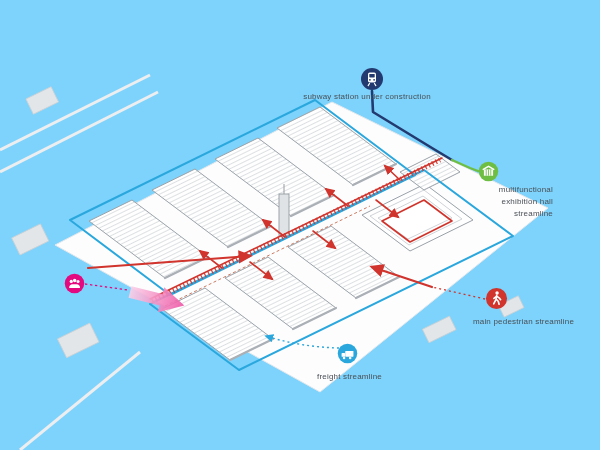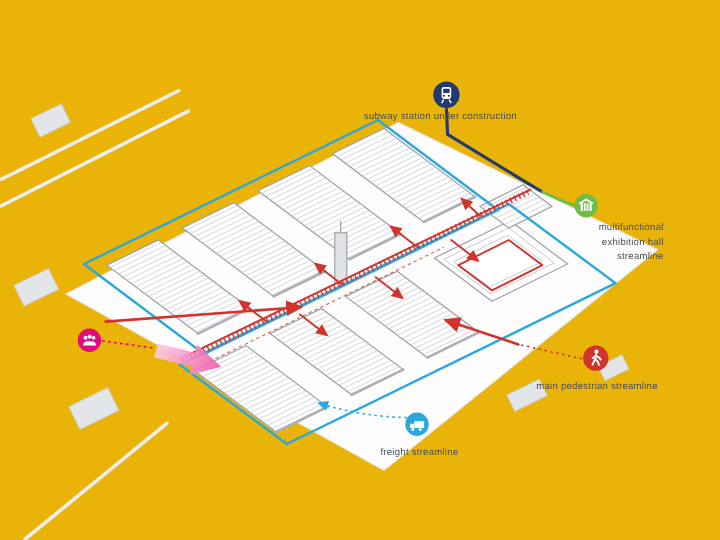--- a/index.html
+++ b/index.html
@@ -1,21 +1,21 @@
 <!DOCTYPE html>
 <html style="--c-navy: #233a70; --c-green: #6fbe44; --c-magenta: #e5097f; --c-red: #d0342c; --c-blue: #2aa7dd; --c-bldg: #99a1a8; --c-bldgfill: #ffffff; --c-text: #4a4f55;"><head>
 <meta charset="utf-8">
 <style>
   :root{
     --c-navy:#233a70; --c-green:#6fbe44; --c-magenta:#e5097f;
     --c-red:#d0342c; --c-blue:#2aa7dd; --c-bldg:#99a1a8;
     --c-bldgfill:#ffffff; --c-text:#4a4f55;
   }
   html,body{margin:0;padding:0;background:#fff;}
-  #stage{position:relative;width:600px;height:450px;background:#eab308;overflow:hidden;
+  #stage{position:relative;width:600px;height:450px;background:#7dd3fc;overflow:hidden;
          font-family:"Liberation Sans","DejaVu Sans",sans-serif;}
   #scene{position:absolute;left:0;top:0;}
   .lbl{position:absolute;font-size:8px;line-height:1.5;color:var(--c-text);letter-spacing:.2px;}
   .icon{position:absolute;}
   .icon svg{display:block;width:100%;height:100%;}
   
   .ground{fill:#fdfdfe;stroke:#e4e7ea;stroke-width:1;}
   .road{stroke:#eceef0;stroke-width:3;fill:none;}
   .ctx{fill:#e3e6e9;stroke:#cbd0d4;stroke-width:.8;}
   .hall{fill:var(--c-bldgfill);stroke:var(--c-bldg);stroke-width:1;}
@@ -214,17 +214,17 @@
       <circle cx="7.4" cy="15.6" r="1.3" fill="#fff"></circle>
       <circle cx="13.8" cy="15.6" r="1.3" fill="#fff"></circle>
     </svg>
   </div>
 
   <div class="lbl" style="left:282px;top:91px;width:170px;text-align:center">subway station under construction</div>
 
   <div class="lbl" style="left:479px;top:184px;width:74px;text-align:right">multifunctional exhibition hall streamline</div>
 
 
-  <div class="lbl" style="left:430px;top:316px;width:135px;text-align:center">main pedestrian streamline</div>
+  <div class="lbl" style="left:456px;top:316px;width:135px;text-align:center">main pedestrian streamline</div>
 
   <div class="lbl" style="left:282px;top:371px;width:100px;text-align:right">freight streamline</div>
 
 </div>
 
 </body></html>

